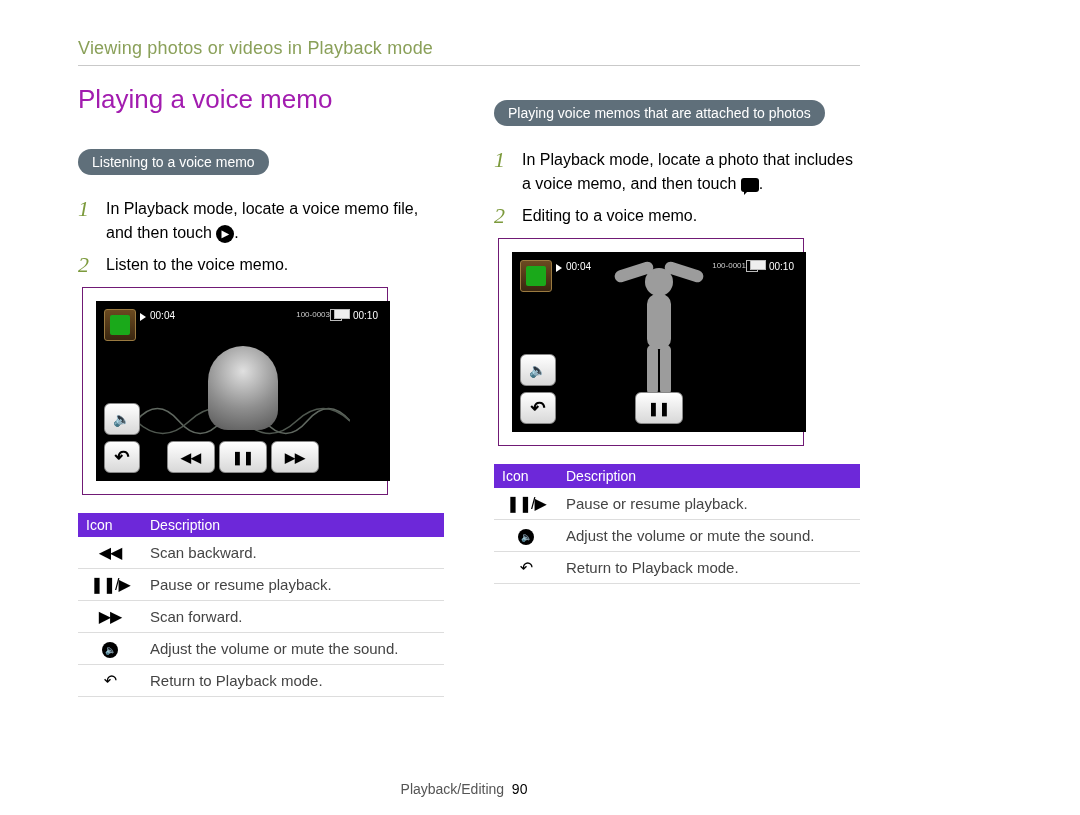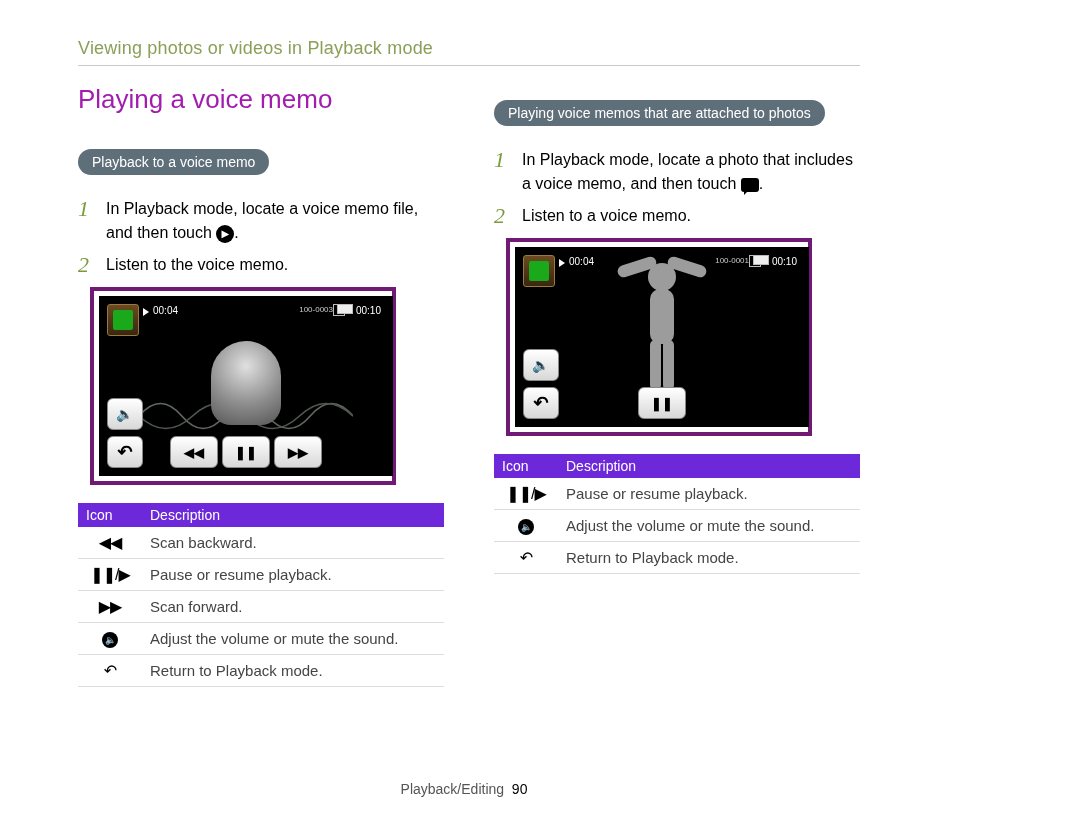--- a/index.html
+++ b/index.html
@@ -87,23 +87,23 @@
     content: "";
     position: absolute;
     bottom: -3px; left: 3px;
     width: 0; height: 0;
     border-top: 4px solid #000;
     border-right: 4px solid transparent;
   }
 
   
   .figure {
-    margin: 10px 0 18px 12px;
-    border: 4px solid #701a75;
-    padding: 5px;
+    margin: 10px 0 18px 4px;
+    border: 1px solid #701a75;
+    padding: 13px;
     width: 306px;
     box-sizing: border-box;
   }
   .lcd {
     background: #000;
     width: 294px;
     height: 180px;
     position: relative;
     color: #fff;
     font-size: 10px;
@@ -243,21 +243,21 @@
 <div class="page">
 
   <div class="breadcrumb">Viewing photos or videos in Playback mode</div>
   <hr class="hr">
 
   <div class="columns">
 
     <div class="col">
       <h1 class="section">Playing a voice memo</h1>
 
-      <div class="pill">Playback to a voice memo</div>
+      <div class="pill">Listening to a voice memo</div>
 
       <div class="step">
         <div class="num">1</div>
         <div class="txt">
           <span>In Playback mode, locate a voice memo file, and then touch</span>
           <span class="inline-icon">▶</span><span>.</span>
         </div>
       </div>
       <div class="step">
         <div class="num">2</div>
@@ -337,21 +337,21 @@
 
       <div class="step">
         <div class="num">1</div>
         <div class="txt">
           <span>In Playback mode, locate a photo that includes a voice memo, and then touch</span>
           <span class="inline-icon memo-icon"></span><span>.</span>
         </div>
       </div>
       <div class="step">
         <div class="num">2</div>
-        <div class="txt">Listen to a voice memo.</div>
+        <div class="txt">Editing to a voice memo.</div>
       </div>
 
       <div class="figure">
         <div class="lcd memo2">
           <div class="thumb"></div>
           <div class="play-arrow"></div>
           <div class="time-cur">00:04</div>
           <div class="fileno">100-0001</div>
           <div class="card"></div>
           <div class="batt"></div>

